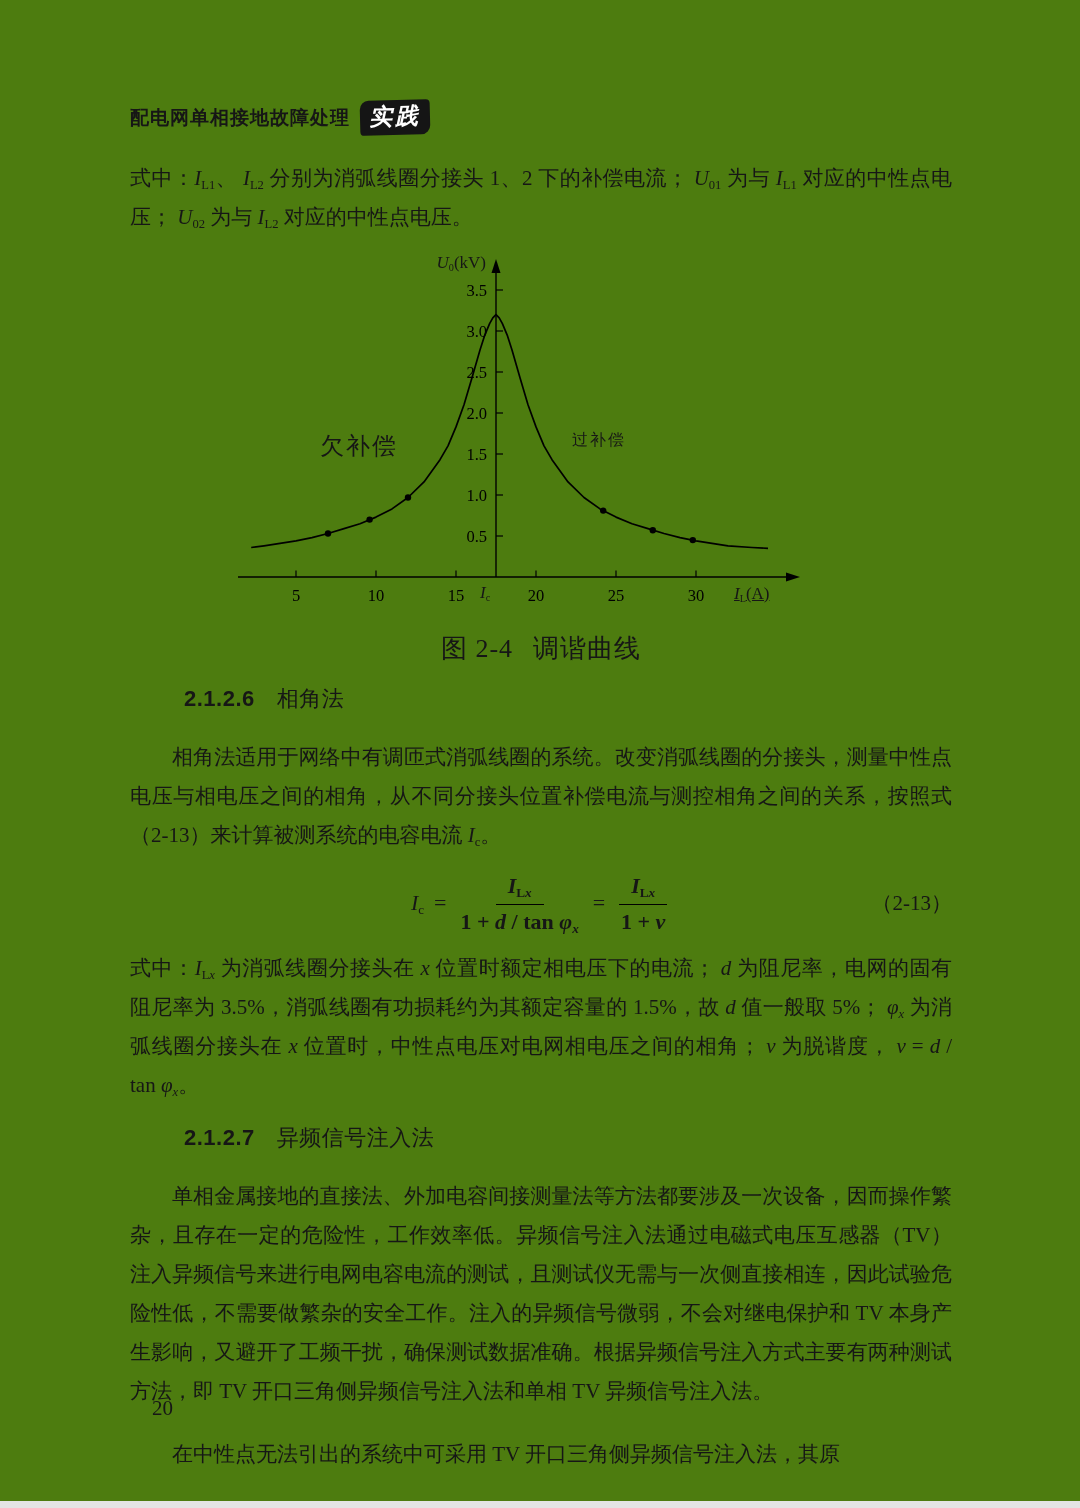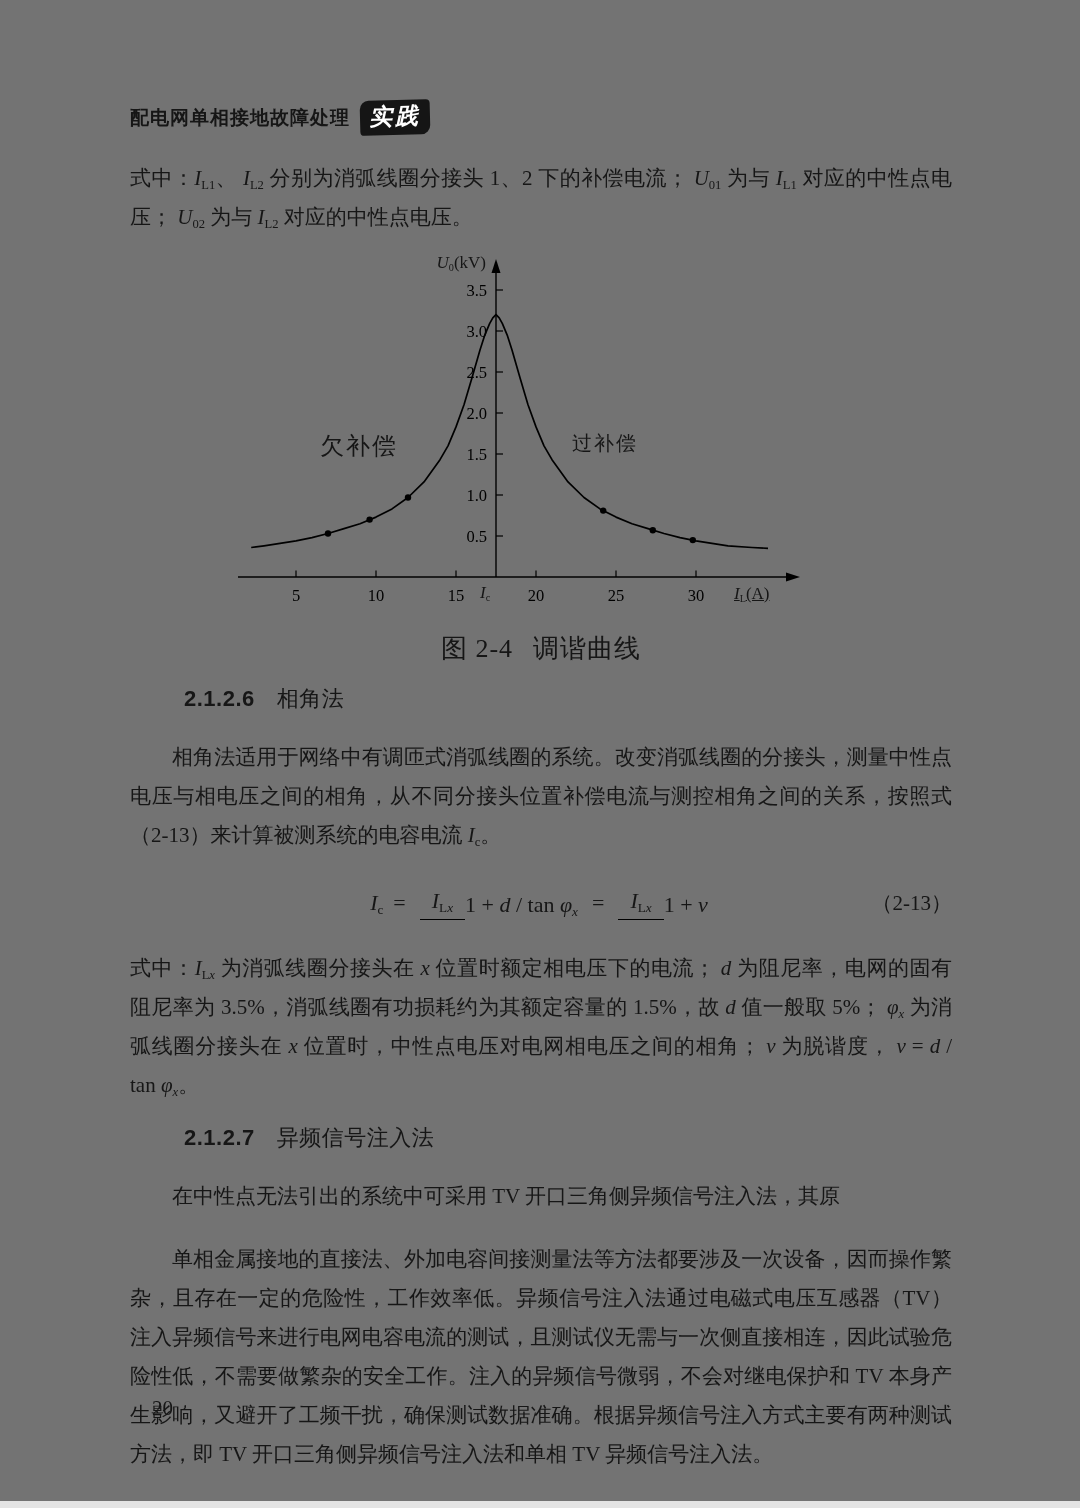--- a/index.html
+++ b/index.html
@@ -1,18 +1,18 @@
 <!DOCTYPE html>
 <html><head>
 <meta charset="utf-8">
 <style>
   * { margin:0; padding:0; box-sizing:border-box; }
   html,body { background:#ffffff; }
   .page {
-    width:1080px; height:1508px; position:relative; background:#737373;
+    width:1080px; height:1508px; position:relative; background:#4d7c0f;
     font-family:"Liberation Serif","DejaVu Serif",serif; color:#161616; overflow:hidden;
   }
   .content { position:absolute; left:130px; top:100px; width:822px; }
 
   .hdr { display:flex; align-items:center; gap:10px; margin-bottom:24px; }
   .hdr-title { font-family:"Liberation Sans","DejaVu Sans",sans-serif; font-weight:700; font-size:19px; letter-spacing:1px; }
   .logo-badge {
     display:inline-block; background:#151515; color:#ffffff; font-weight:700; font-style:italic;
     font-size:23px; line-height:1; padding:5px 9px 7px; border-radius:9px 4px 9px 4px;
     letter-spacing:3px; transform:rotate(-1.5deg);
@@ -25,35 +25,35 @@
 
   .figure { margin-top:10px; }
   .chart-wrap { position:relative; width:600px; height:370px; margin-left:100px; }
   #chart-svg { position:absolute; left:0; top:0; }
   #chart-svg text { font-size:16.5px; font-family:"Liberation Serif","DejaVu Serif",serif; fill:#000; }
   .chart-overlay { position:absolute; font-size:17px; white-space:nowrap; }
   .ov-ylab  { left:190px; top:6px;  width:66px; text-align:right; }
   .ov-ic    { left:250px; top:336px; }
   .ov-xlab  { left:504px; top:337px;text-decoration:underline; }
   .ov-left-region  { left:90px;  top:183px; font-size:24px; letter-spacing:2px; }
-  .ov-right-region { left:342px; top:183px; font-size:20px; letter-spacing:2px; }
+  .ov-right-region { left:342px; top:183px; font-size:16px; letter-spacing:2px; }
   .figcap { text-align:center; font-size:26px; margin-top:14px; letter-spacing:1px; }
   .figcap .cap-gap { display:inline-block; width:20px; }
 
   .section-h {
     font-size:22px; padding-left:54px; margin:18px 0 8px;
     font-family:"Liberation Sans","DejaVu Sans",sans-serif; font-weight:500; letter-spacing:0.5px;
   }
   .section-h .num { margin-right:22px; font-weight:600; }
 
   .formula-row {
     position:relative; margin:12px 0 10px; min-height:72px;
     display:flex; align-items:center; justify-content:center; font-size:22px;
   }
-  .frac { display:inline-flex; flex-direction:row; align-items:center; margin:0 4px; }
+  .frac { display:inline-flex; flex-direction:column; align-items:center; margin:0 4px;font-weight:bold; }
   .frac .fnum { border-bottom:1.4px solid #000; padding:2px 12px 5px; }
   .frac .fden { padding-top:4px; }
   .feq { margin:0 10px; }
   .ftag { position:absolute; right:0; top:50%; transform:translateY(-50%); font-size:21px; }
 
   .pageno { position:absolute; left:152px; top:1396px; font-size:21px; }
   .bottom-strip { position:absolute; left:0; right:0; bottom:0; height:7px; background:#e4e4e4; }
 </style>
 </head>
 <body>
@@ -138,20 +138,20 @@
       </span>
       <span class="ftag">（2-13）</span>
     </div>
 
     <p class="body-text">式中：<i>I</i><sub>L<i>x</i></sub> 为消弧线圈分接头在 <i>x</i> 位置时额定相电压下的电流； <i>d</i> 为阻尼率，电网的固有阻尼率为 3.5%，消弧线圈有功损耗约为其额定容量的 1.5%，故 <i>d</i> 值一般取 5%； <i>φ</i><sub><i>x</i></sub> 为消弧线圈分接头在 <i>x</i> 位置时，中性点电压对电网相电压之间的相角； <i>v</i> 为脱谐度， <i>v</i> = <i>d</i> / tan <i>φ</i><sub><i>x</i></sub>。</p>
 
     <div class="section-h">
       <span class="num">2.1.2.7</span><span>异频信号注入法</span>
     </div>
 
+    <p class="body-text indent">单相金属接地的直接法、外加电容间接测量法等方法都要涉及一次设备，因而操作繁杂，且存在一定的危险性，工作效率低。异频信号注入法通过电磁式电压互感器（TV）注入异频信号来进行电网电容电流的测试，且测试仪无需与一次侧直接相连，因此试验危险性低，不需要做繁杂的安全工作。注入的异频信号微弱，不会对继电保护和 TV 本身产生影响，又避开了工频干扰，确保测试数据准确。根据异频信号注入方式主要有两种测试方法，即 TV 开口三角侧异频信号注入法和单相 TV 异频信号注入法。</p>
     <p class="body-text indent">在中性点无法引出的系统中可采用 TV 开口三角侧异频信号注入法，其原</p>
-    <p class="body-text indent">单相金属接地的直接法、外加电容间接测量法等方法都要涉及一次设备，因而操作繁杂，且存在一定的危险性，工作效率低。异频信号注入法通过电磁式电压互感器（TV）注入异频信号来进行电网电容电流的测试，且测试仪无需与一次侧直接相连，因此试验危险性低，不需要做繁杂的安全工作。注入的异频信号微弱，不会对继电保护和 TV 本身产生影响，又避开了工频干扰，确保测试数据准确。根据异频信号注入方式主要有两种测试方法，即 TV 开口三角侧异频信号注入法和单相 TV 异频信号注入法。</p>
 
   </div>
 
   <div class="pageno">20</div>
   <div class="bottom-strip"></div>
 </div>
 
 </body></html>

